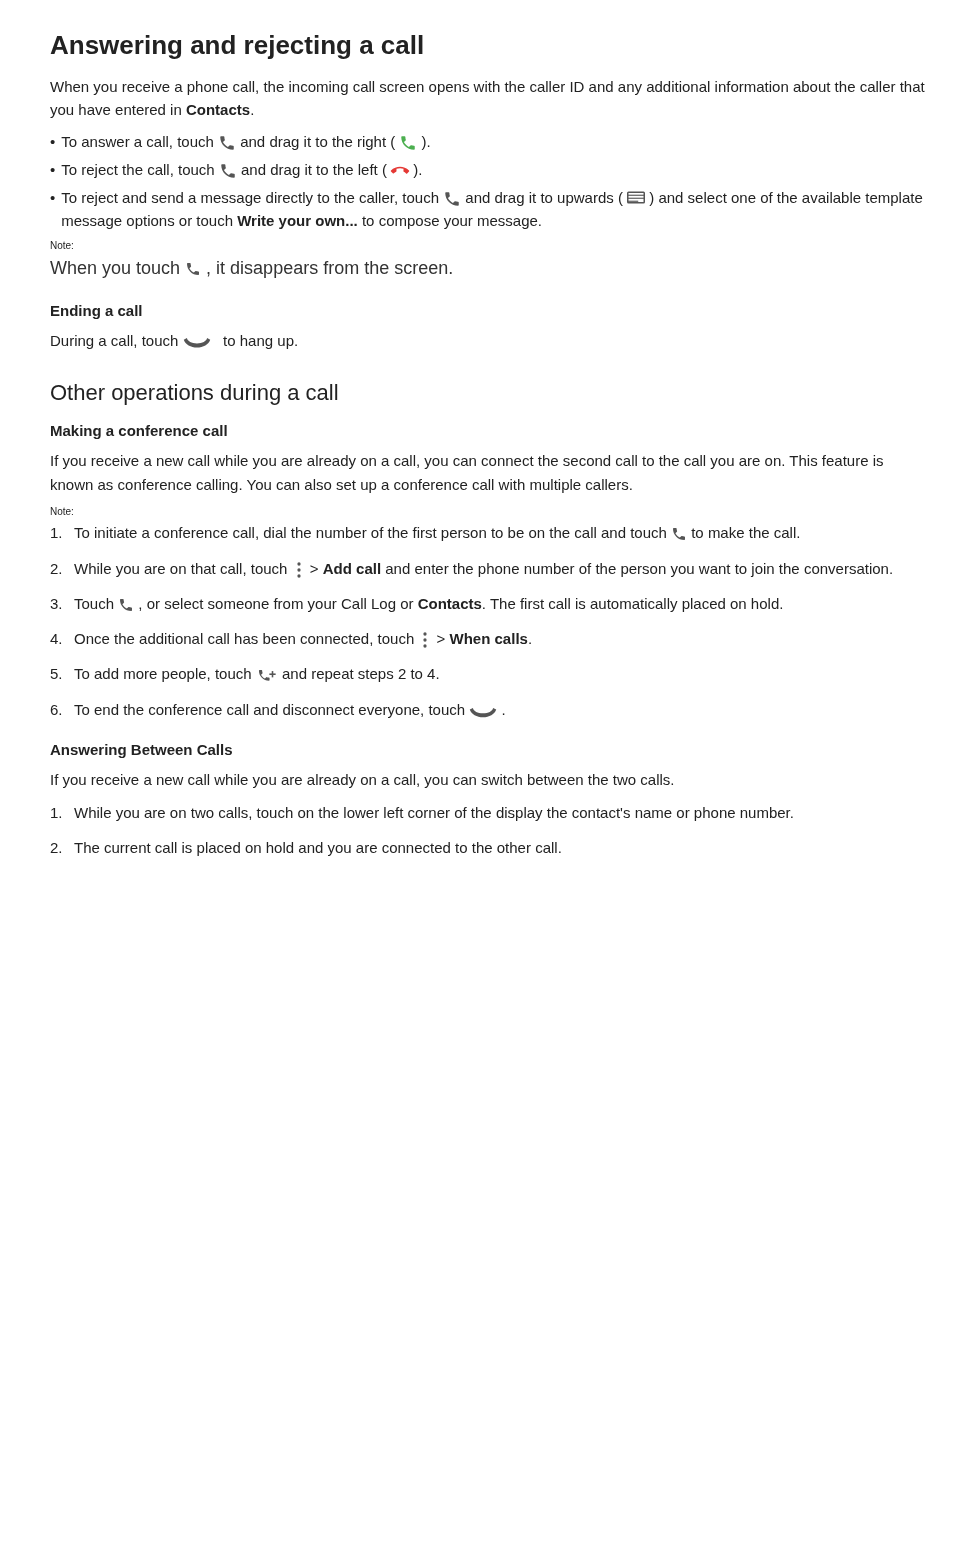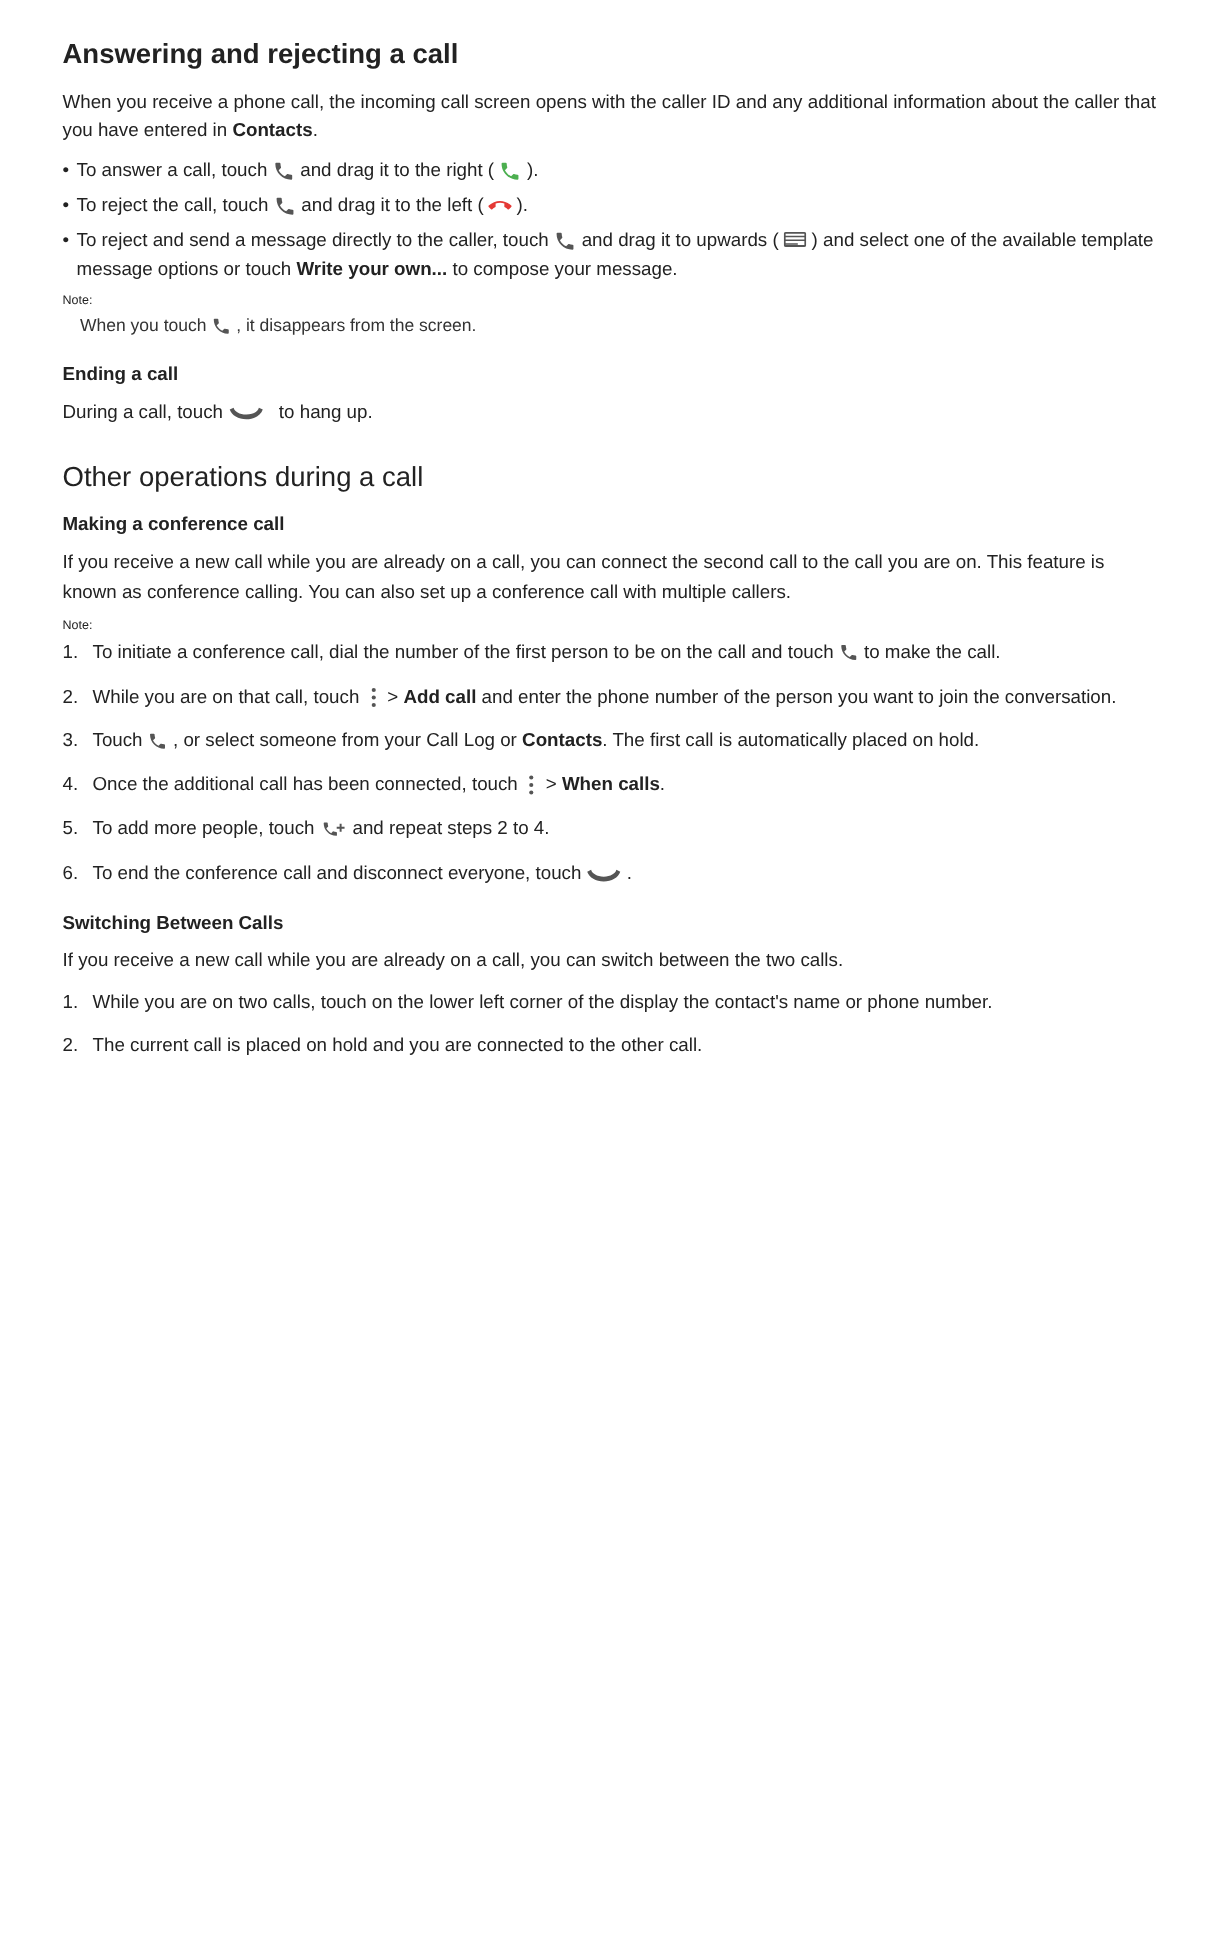--- a/index.html
+++ b/index.html
@@ -10,21 +10,21 @@
       background: #fff;
       width: 975px;
       min-height: 1567px;
       padding: 30px 50px 40px 50px;
     }
     .page-content {
       max-width: 875px;
       margin: 0 auto;
     }
     h1.section-title {
-      font-size: 22px;
+      font-size: 26px;
       font-weight: bold;
       margin-bottom: 14px;
     }
     h2.sub-section-title {
       font-size: 15px;
       font-weight: bold;
       margin-bottom: 10px;
     }
     p {
       margin-bottom: 8px;
@@ -38,25 +38,24 @@
     }
     .bullet-item .bullet {
       margin-right: 6px;
       flex-shrink: 0;
     }
     .note-label {
       font-size: 10px;
       margin-bottom: 2px;
     }
     .note-text {
-      font-size: 14px;
+      font-size: 18px;
       margin-bottom: 10px;
       color: #333;
       line-height: 1.5;
-      margin-left: 14px;
     }
     .section-break {
       margin-top: 20px;
       margin-bottom: 12px;
     }
     .major-section {
       margin-top: 28px;
     }
     .major-section-title {
       font-size: 22px;
@@ -240,21 +239,21 @@
       <span class="item-text">
         To end the conference call and disconnect everyone, touch
         <svg width="28" height="16" viewBox="0 0 36 20" style="vertical-align:middle;display:inline-block;">
           <path d="M18 4C10 4 3 8 1 14l4 2c1-4 6-7 13-7s12 3 13 7l4-2C33 8 26 4 18 4z" fill="#555" transform="rotate(180,18,11)"></path>
         </svg>
         .
       </span>
     </div>
 
     <div style="margin-top:20px;">
-      <h2 class="sub-section-title">Switching Between Calls</h2>
+      <h2 class="sub-section-title">Answering Between Calls</h2>
       <p>If you receive a new call while you are already on a call, you can switch between the two calls.</p>
 
       <div class="numbered-item" style="margin-top:10px;">
         <span class="num">1.</span>
         <span class="item-text">While you are on two calls, touch on the lower left corner of the display the contact's name or phone number.</span>
       </div>
 
       <div class="numbered-item">
         <span class="num">2.</span>
         <span class="item-text">The current call is placed on hold and you are connected to the other call.</span>

